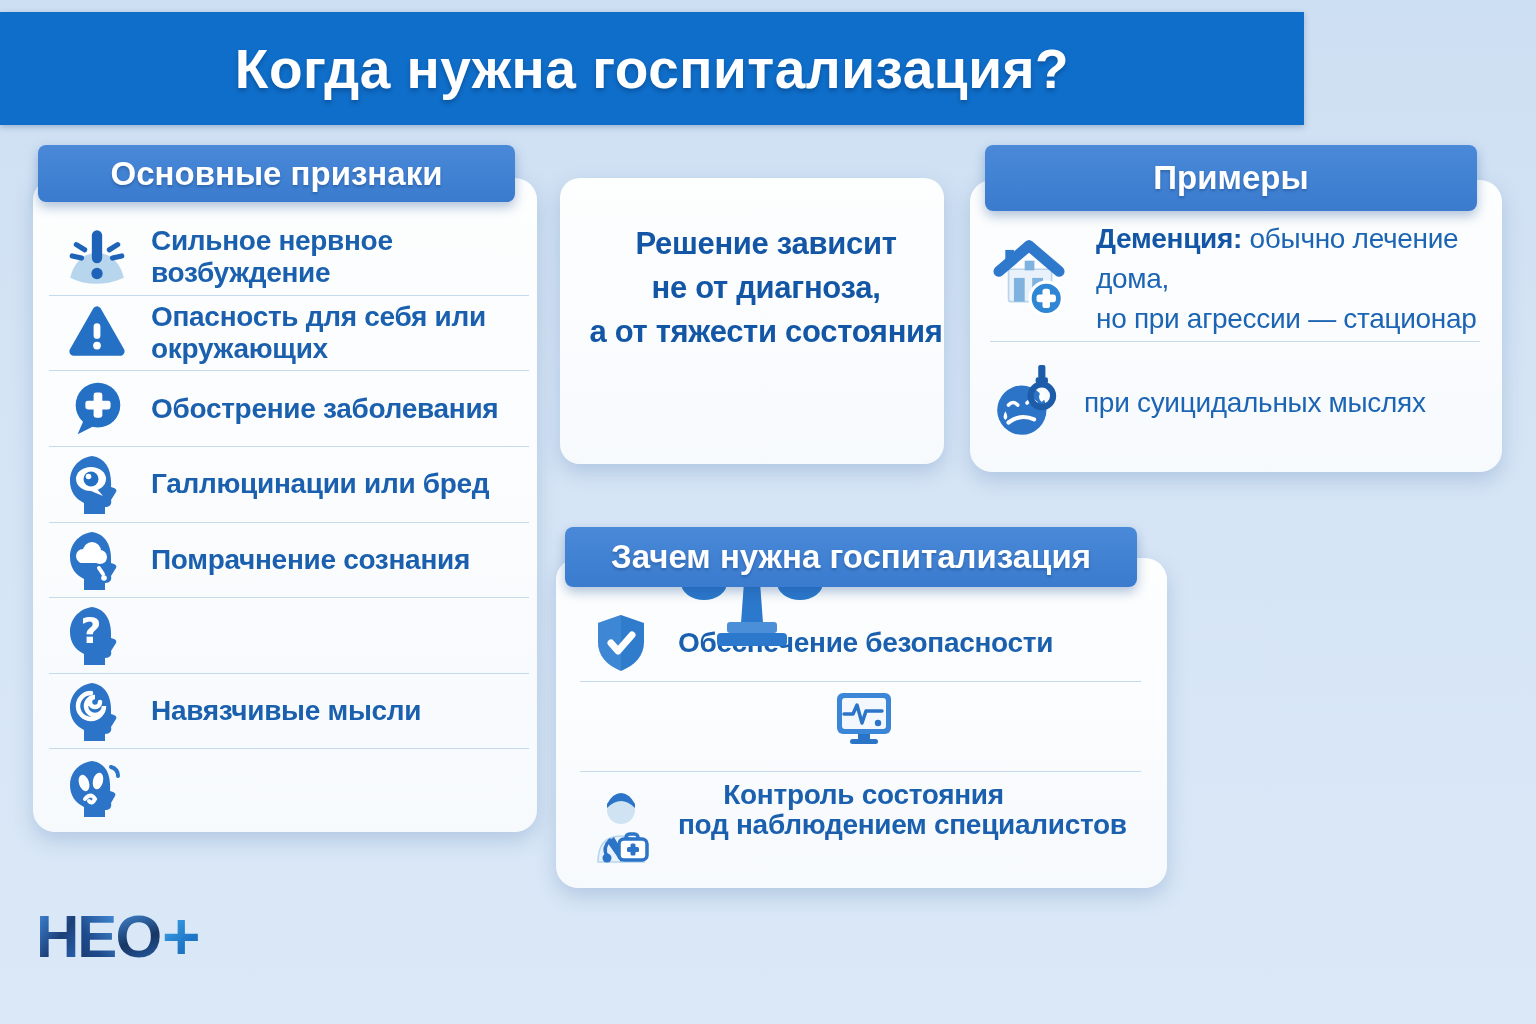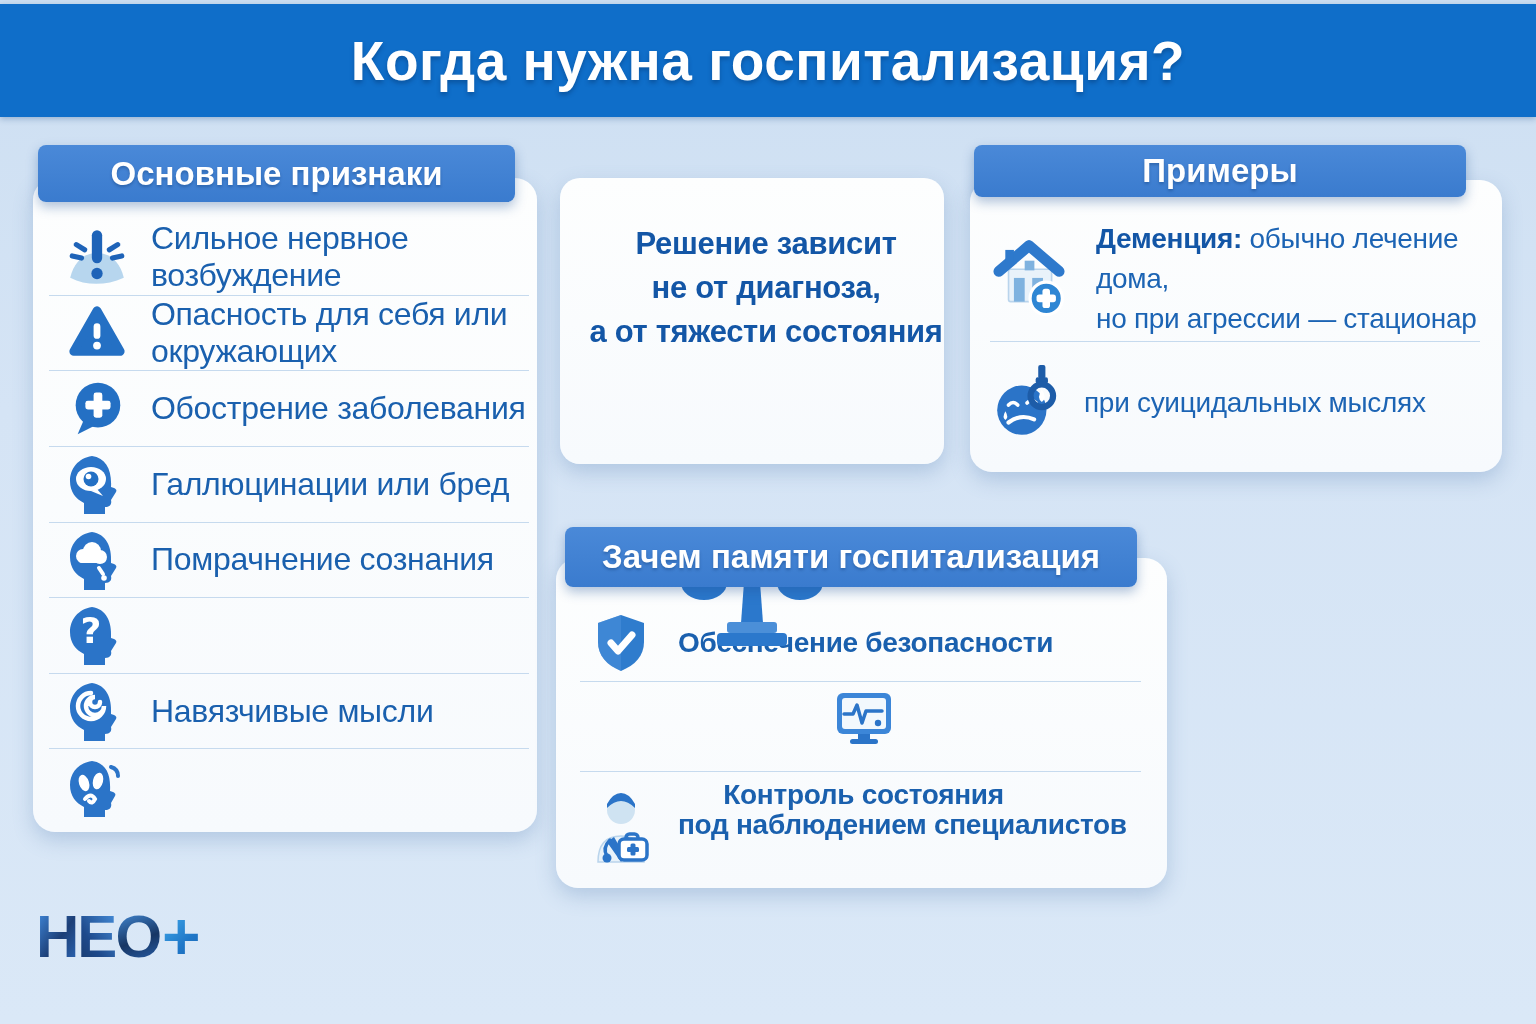--- a/index.html
+++ b/index.html
@@ -3,21 +3,21 @@
 <meta charset="utf-8">
 <style>
   * { margin:0; padding:0; box-sizing:border-box; }
   html,body { width:1536px; height:1024px; overflow:hidden; }
   body {
     font-family:"Liberation Sans","DejaVu Sans",sans-serif;
     background:linear-gradient(180deg,#cddff2 0%,#d5e4f5 40%,#dae8f7 100%);
     position:relative;
   }
   .top-band{
-    position:absolute; left:0; top:4px; width:1536px; height:113px;
+    position:absolute; left:0; top:12px; width:1304px; height:113px;
     background:#0f6ec9;
     display:flex; align-items:center; justify-content:center;
     box-shadow:0 2px 6px rgba(20,70,130,.3);
   }
   .top-band h1{
     color:#ffffff; font-size:55px; font-weight:bold; letter-spacing:.5px;
     text-shadow:0 3px 4px rgba(0,40,90,.35);
   }
   .card{
     position:absolute; background:linear-gradient(180deg,#fdfefe 0%,#f7fafd 100%);
@@ -35,33 +35,33 @@
   .signs-pill{ left:5px; top:-33px; width:477px; height:57px; }
   .signs-rows{
     position:absolute; left:16px; right:8px; top:42px; bottom:8px;
     display:flex; flex-direction:column;
   }
   .sign-row{
     flex:1; display:flex; align-items:center; gap:20px; padding-left:14px;
   }
   .sign-row:not(:last-child){ border-bottom:1.5px solid #c6daee; }
   .sign-row .icon{ width:68px; height:68px; flex:0 0 68px; display:flex; align-items:center; justify-content:center; }
-  .sign-row .label{ color:#1a60ae; font-size:32px; font-weight:normal; letter-spacing:-.3px; }
+  .sign-row .label{ color:#1a60ae; font-size:28px; font-weight:bold; letter-spacing:-.3px; }
 
   
   .decision-card{ left:560px; top:178px; width:384px; height:286px; border-radius:20px; }
   .decision-text{ margin-top:44px; text-align:center; }
   .decision-text div{ color:#1356a6; font-size:31px; font-weight:bold; line-height:44px; letter-spacing:-.3px;margin-left:28px; }
   .scale-wrap{ position:absolute; left:50%; transform:translateX(-50%); top:352px; width:150px; height:122px; z-index:2; }
   .side-line{ position:absolute; top:376px; width:62px; height:2px; background:#b7cfe9; }
   .side-line.l{ left:30px; } .side-line.r{ right:30px; }
 
   
   .examples-card{ left:970px; top:180px; width:532px; height:292px; }
-  .examples-pill{ left:4px; top:-35px; width:492px; height:52px; }
+  .examples-pill{ left:15px; top:-35px; width:492px; height:66px; }
   .example-rows{ position:absolute; left:20px; right:22px; top:38px; bottom:8px; display:flex; flex-direction:column; }
   .example-row{ flex:1; display:flex; align-items:center; gap:16px; }
   .example-row:not(:last-child){ border-bottom:1.5px solid #c6daee;gap:28px; }
   .example-row .icon{ width:78px; height:86px; flex:0 0 78px; display:flex; align-items:center; justify-content:center; }
   .example-text{ font-size:28px; line-height:40px; color:#1c64b4; letter-spacing:-.3px; }
   .example-text .lead{ font-weight:bold; color:#1356a6; }
 
   
   .purpose-card{ left:556px; top:558px; width:611px; height:330px; }
   .purpose-pill{ left:9px; top:-31px; width:572px; height:60px; }
@@ -265,21 +265,21 @@
       <div class="example-text">
         <div>при суицидальных мыслях</div>
       </div>
     </div>
 
   </div>
 </section>
 
 <section class="card purpose-card">
   <div class="pill purpose-pill">
-    <span>Зачем памяти госпитализация</span>
+    <span>Зачем нужна госпитализация</span>
   </div>
   <div class="purpose-rows">
 
     <div class="purpose-row r1">
       <span class="icon">
         <svg viewBox="0 0 64 64" width="64" height="64">
           <path d="M32 4 L55 12 V31 C55 45 46 54 32 60 C18 54 9 45 9 31 V12 Z" fill="#2f7ccd"></path>
           <path d="M32 4 L9 12 V31 C9 45 18 54 32 60 Z" fill="#4a90dc" opacity=".55"></path>
           <path d="M22 32 L29 40 L43 24" stroke="#fff" stroke-width="7" fill="none" stroke-linecap="round" stroke-linejoin="round"></path>
         </svg>

